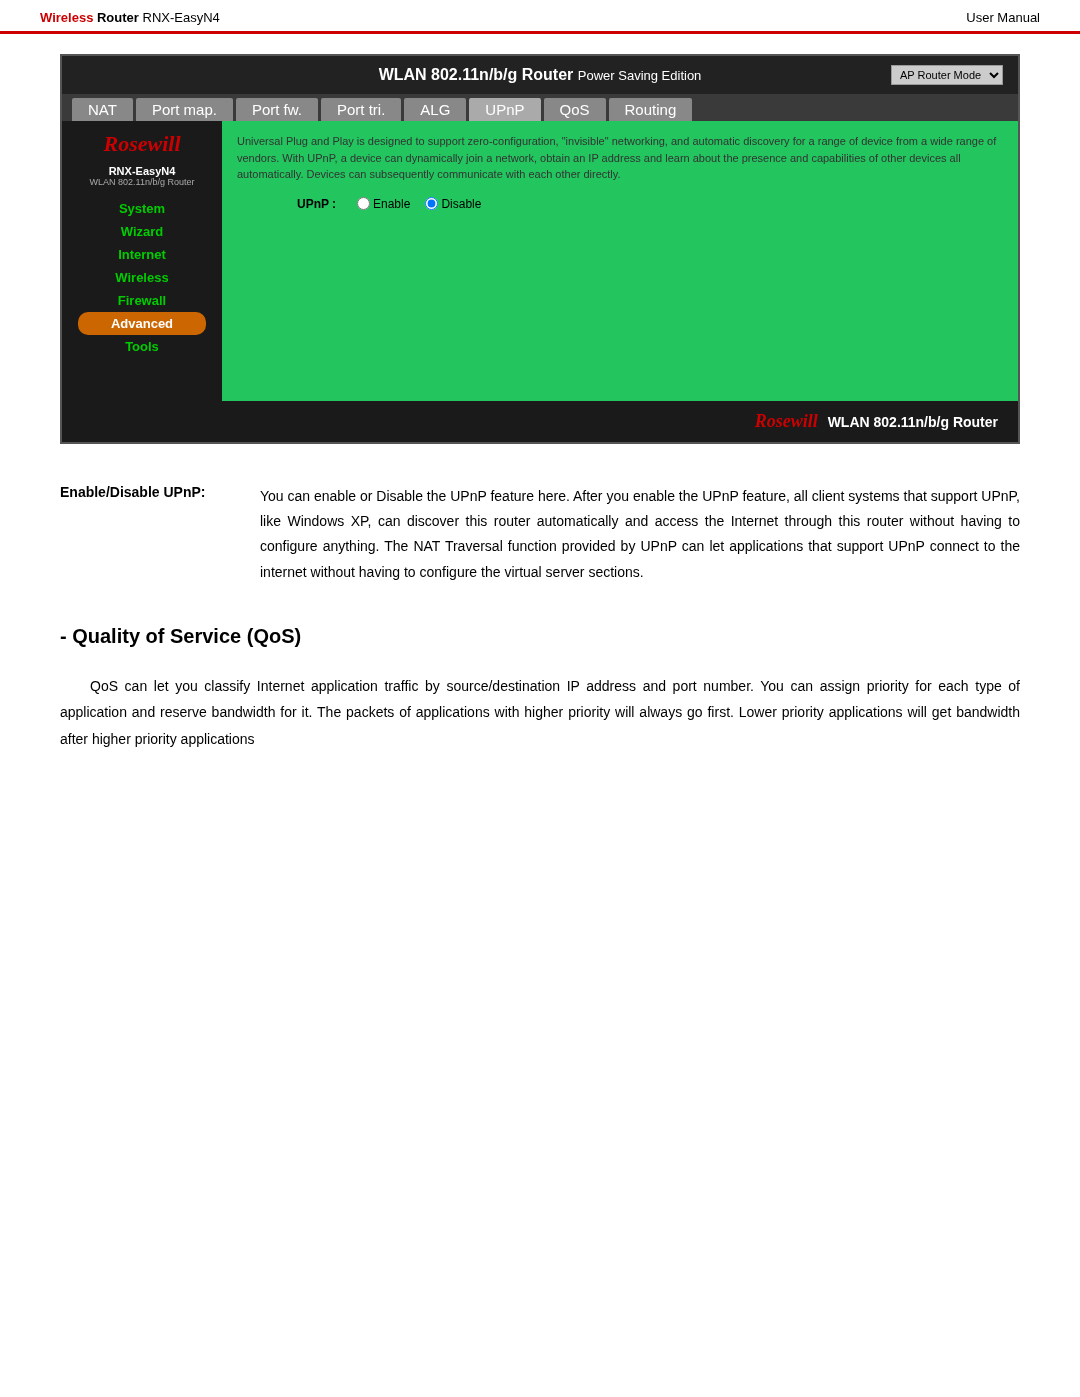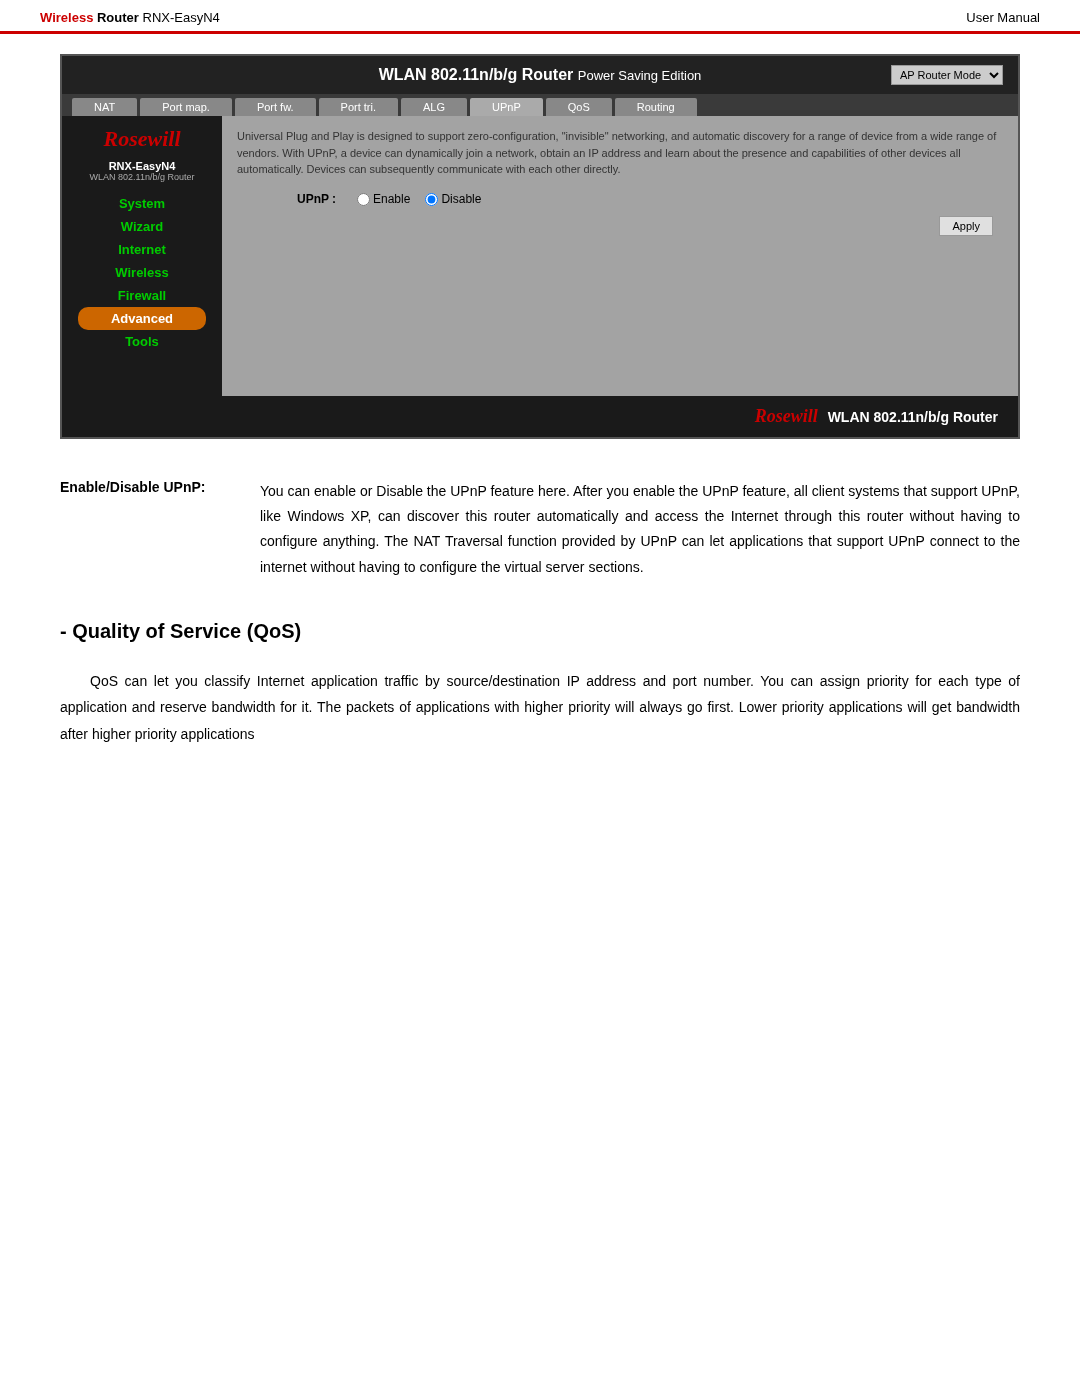--- a/index.html
+++ b/index.html
@@ -81,22 +81,22 @@
     
     .router-nav-tabs {
       background: #3a3a3a;
       display: flex;
       padding: 4px 10px 0 10px;
       gap: 3px;
     }
     .router-tab {
       background: #888;
       color: #fff;
-      font-size: 11px;
-      padding: 3px 22px;
+      font-size: 15px;
+      padding: 3px 16px;
       cursor: pointer;
       border-top-left-radius: 2px;
       border-top-right-radius: 2px;
     }
     .router-tab.active {
       background: #aaa;
       color: #fff;
     }
 
     
@@ -160,21 +160,21 @@
       color: #fff;
       border-radius: 10px;
       width: 80%;
       margin: 0 auto;
     }
 
     
     .router-main {
       flex: 1;
       padding: 12px 15px;
-      background: #a3a3a3;
+      background: #22c55e;
     }
     .upnp-description {
       font-size: 11px;
       color: #333;
       line-height: 1.5;
       margin-bottom: 14px;
     }
     .upnp-form-row {
       display: flex;
       align-items: center;
@@ -188,21 +188,21 @@
       min-width: 50px;
     }
     .radio-group {
       display: flex;
       gap: 15px;
       align-items: center;
       font-size: 12px;
     }
     .radio-group label {
       display: flex;
-      align-items: flex-end;
+      align-items: center;
       gap: 3px;
       cursor: pointer;
     }
     .apply-btn-row {
       display: flex;
       justify-content: flex-end;
       padding-right: 10px;
     }
     .apply-btn {
       background: #e0e0e0;
@@ -336,23 +336,20 @@
             <input type="radio" name="upnp" value="enable" style="">
             <span>Enable</span>
           </label>
           <label>
             <input type="radio" name="upnp" value="disable" checked="" style="">
             <span>Disable</span>
           </label>
         </div>
       </div>
 
-      <div class="apply-btn-row">
-        <button class="apply-btn">Apply</button>
-      </div>
     </div>
   </div>
 
   <div class="router-footer">
     <div class="router-footer-logo">Rosewill</div>
     <div class="router-footer-model">WLAN 802.11n/b/g Router</div>
   </div>
 
 </div>
 

